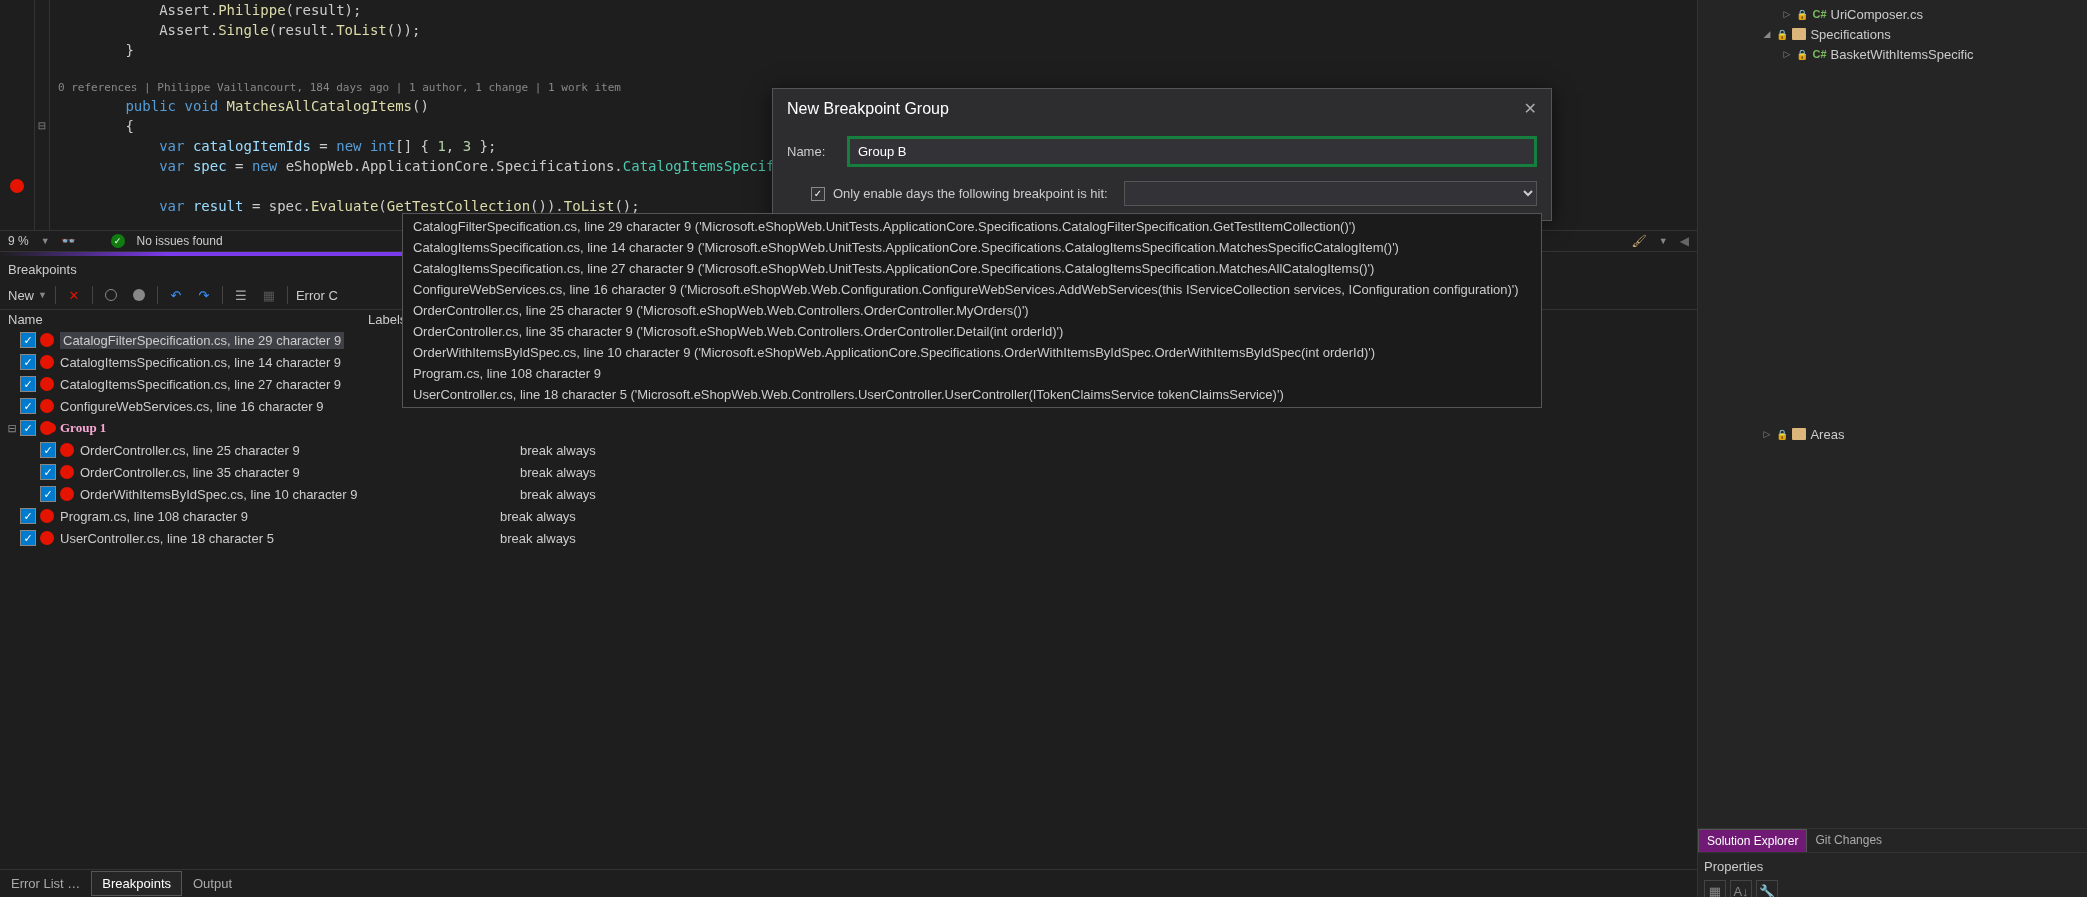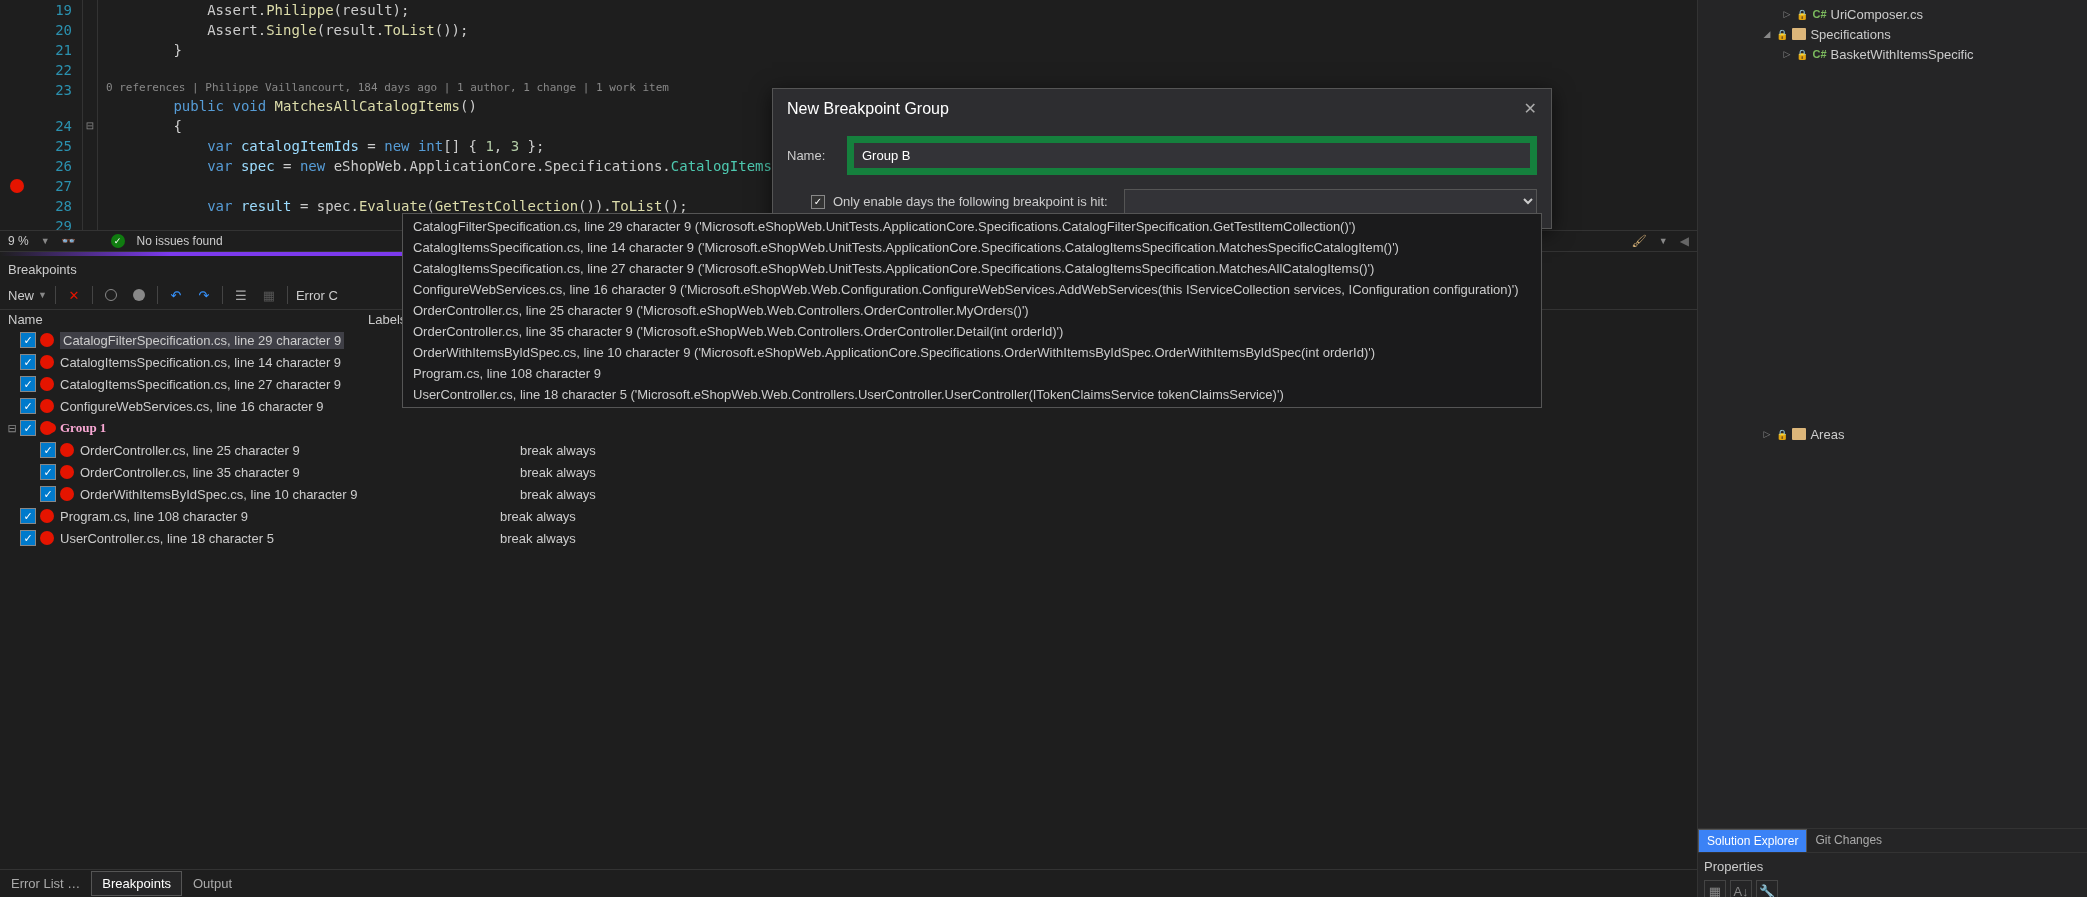--- a/index.html
+++ b/index.html
@@ -79,38 +79,38 @@
 .sol-tree{flex:0 0 auto; padding:4px; font-size:13px; color:#ccc;}
 .tree-row{display:flex;align-items:center;height:20px;gap:4px;white-space:nowrap;overflow:hidden;}
 .tree-row .tri{font-size:9px;color:#888;width:10px;text-align:center;}
 .tree-row .lock{color:#888;font-size:10px;}
 .tree-row.d1{padding-left:60px;} .tree-row.d2{padding-left:80px;}
 .cs-icon{color:#7cbb5e;font-size:11px;font-weight:bold;}
 .fld-icon{width:14px;height:12px;background:#dcb67a;border-radius:1px;}
 
 .sol-tabs{display:flex;border-top:1px solid #333;margin-top:380px;}
 .sol-tabs .stab{padding:4px 8px;color:#aaa;font-size:12px;}
-.sol-tabs .stab.active{background:#3b82f6;border:1px solid #555;border-bottom:none;color:#fff;}
+.sol-tabs .stab.active{background:#701a75;border:1px solid #555;border-bottom:none;color:#fff;}
 
 .props{padding:6px;border-top:1px solid #333;}
 .props .title{color:#ccc;margin-bottom:6px;}
 .props .picns{display:flex;gap:4px;}
 .props .picn{width:22px;height:22px;border:1px solid #444;display:flex;align-items:center;justify-content:center;color:#888;}
 
 .dialog {
   position:absolute; top:88px; left:772px; width:780px;
   background:#2d2d30; border:1px solid #555; box-shadow:0 4px 20px rgba(0,0,0,0.6);
   z-index:10;
 }
 .dialog-header{display:flex;justify-content:space-between;align-items:center;padding:10px 14px;color:#fff;font-size:16px;}
 .dialog-close{color:#aaa;font-size:16px;cursor:pointer;}
 .dialog-body{padding:8px 14px 14px 14px;}
 .form-row{display:flex;align-items:center;gap:10px;margin-bottom:14px;}
 .form-row label{width:50px;color:#ccc;}
-.form-row input[type=text]{flex:1;background:#333337;border:7px solid #15803d;color:#fff;padding:5px 8px;font-size:13px;}
+.form-row input[type=text]{flex:1;background:#333337;border:3px solid #15803d;color:#fff;padding:5px 8px;font-size:13px;}
 .chk-row{display:flex;align-items:center;gap:8px;padding-left:24px;}
 .chk-row .box{width:14px;height:14px;border:1px solid #888;background:#333;display:flex;align-items:center;justify-content:center;color:#fff;font-size:10px;}
 .chk-row select{flex:1;background:#333337;border:1px solid #555;color:#ccc;padding:3px 4px;margin-left:8px;}
 
 .dropdown-list{
   position:absolute; top:213px; left:402px; width:1140px;
   background:#1b1b1c; border:1px solid #555; z-index:20;
   padding:2px 0;
 }
 .dropdown-list .opt{padding:3px 10px;color:#ccc;font-size:13px;white-space:nowrap;overflow:hidden;}
@@ -128,35 +128,20 @@
       <div style="height: 16px;"></div>
       <div style="height: 20px;"></div>
       <div style="height: 20px;"></div>
       <div style="height: 20px;"></div>
       <div style="height: 20px;">
         <div class="bp-dot"></div>
       </div>
       <div style="height: 20px;"></div>
       <div style="height: 20px;"></div>
       <div style="height: 20px;"></div>
-    </div>
-  <div class="line-numbers" id="lnums">
-      <div>19</div>
-      <div>20</div>
-      <div>21</div>
-      <div>22</div>
-      <div>23</div>
-      <div style="height: 16px;"></div>
-      <div>24</div>
-      <div>25</div>
-      <div>26</div>
-      <div>27</div>
-      <div>28</div>
-      <div>29</div>
-      <div>30</div>
     </div>
   <div class="fold-col" id="folds">
       <div></div>
       <div></div>
       <div></div>
       <div></div>
       <div></div>
       <div style="height: 16px;"></div>
       <div>⊟</div>
       <div></div>

